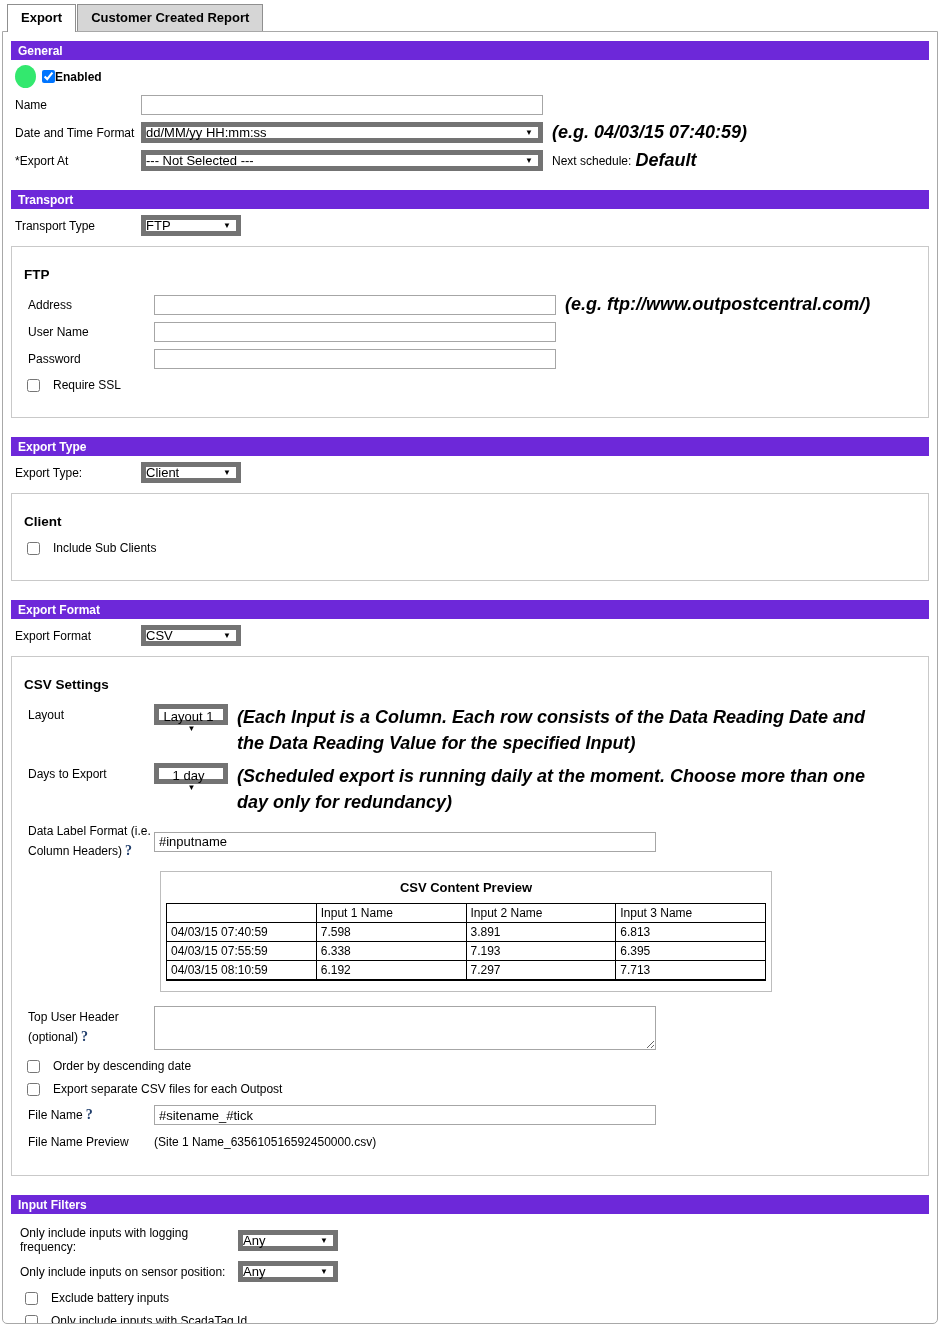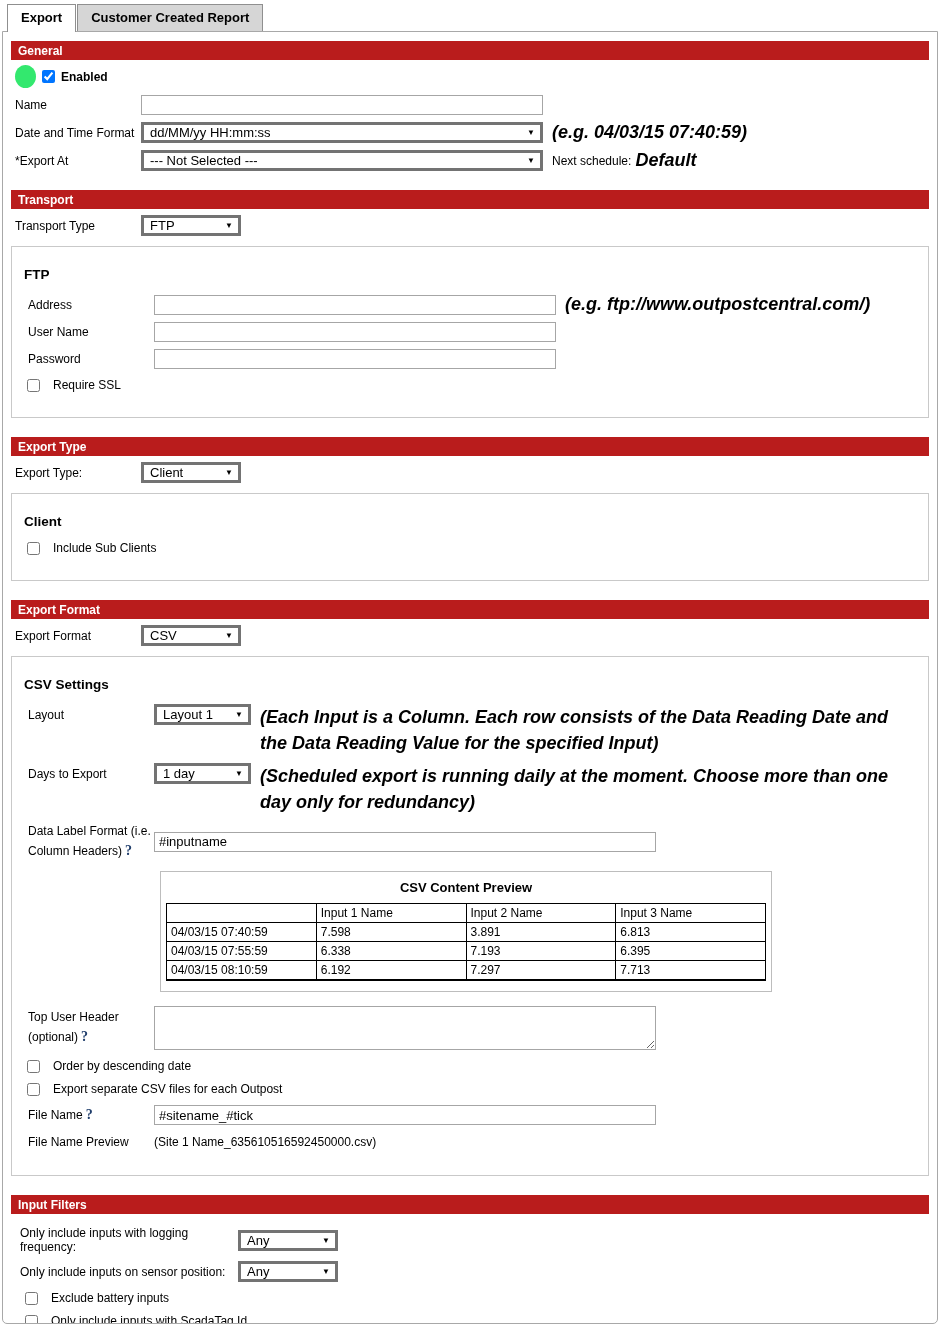--- a/index.html
+++ b/index.html
@@ -25,46 +25,46 @@
     margin: 0 2px 0 2px;
     border: 1px solid #a8a8a8;
     border-radius: 0 0 5px 5px;
     background: #fff;
     padding: 9px 8px 6px 8px;
     height: 1293px;
     overflow: hidden;
   }
   
   .sec-hdr {
-    background: #b91c1c; color: #fff;
+    background: #6d28d9; color: #fff;
     font-weight: bold; font-size: 12px;
     padding: 3px 7px; height: 19px;
   }
   .section { margin-bottom: 19px; }
   .row { display: flex; align-items: center; margin: 7px 2px 7px 4px; min-height: 20px; }
   .lbl { width: 126px; flex-shrink: 0; }
   .lbl2 { width: 126px; flex-shrink: 0; line-height: 1.5; }
   
   input[type=text], textarea {
     border: 1px solid #a6a6a6; background: #fff;
     font-family: "Liberation Sans", sans-serif; font-size: 13px;
     height: 20px; padding: 1px 4px; outline: none;
   }
   textarea { height: 44px; width: 502px; resize: vertical; }
   .w400 { width: 402px; }
   .w500 { width: 502px; }
   .select {
     display: inline-flex; align-items: center; justify-content: space-between;
-    border: 3px solid #737373; background: #fff;
-    height: 21px; padding: 0 5px 0 6px; font-size: 13px; cursor: default;
+    border: 5px solid #737373; background: #fff;
+    height: 21px; padding: 0 5px 0 0; font-size: 13px; cursor: default;
   }
   .select .arr { font-size: 8px; margin-left: 6px; color: #000; }
   .sw400 { width: 402px; }
   .sw100 { width: 100px; }
-  .sw97 { width: 97px; }
+  .sw97 { width: 74px; flex-direction: column; }
   .note { font-weight: bold; font-style: italic; font-size: 18px; margin-left: 9px; }
   .cbrow { display: flex; align-items: center; gap: 13px; margin: 9px 2px 9px 9px; }
   input[type=checkbox] { width: 13px; height: 13px; }
   .panel {
     border: 1px solid #c9c9c9; background: #fff;
     margin: 10px 0 0 0; padding: 12px 12px 16px 12px;
   }
   .panel-title { font-weight: bold; font-size: 13.5px; margin: 8px 0 12px 0; }
   .help {
     color: #1F3D6B; font-weight: bold; font-size: 14px;
@@ -95,21 +95,21 @@
   <div class="tab">Customer Created Report</div>
 </div>
 
 <div class="page">
 
   <div class="section">
     <div class="sec-hdr">General</div>
     <div class="row" style="margin-top:5px;">
       <span class="green-dot"></span>
       <input type="checkbox" checked="" style="">
-      <span class="bold" style="margin-left:6px;">Enabled</span>
+      <span class="bold" style="">Enabled</span>
     </div>
     <div class="row">
       <span class="lbl">Name</span>
       <input type="text" class="w400" value="" style="">
     </div>
     <div class="row">
       <span class="lbl">Date and Time Format</span>
       <div class="select sw400">
         <span>dd/MM/yy HH:mm:ss</span>
         <span class="arr">▼</span>

